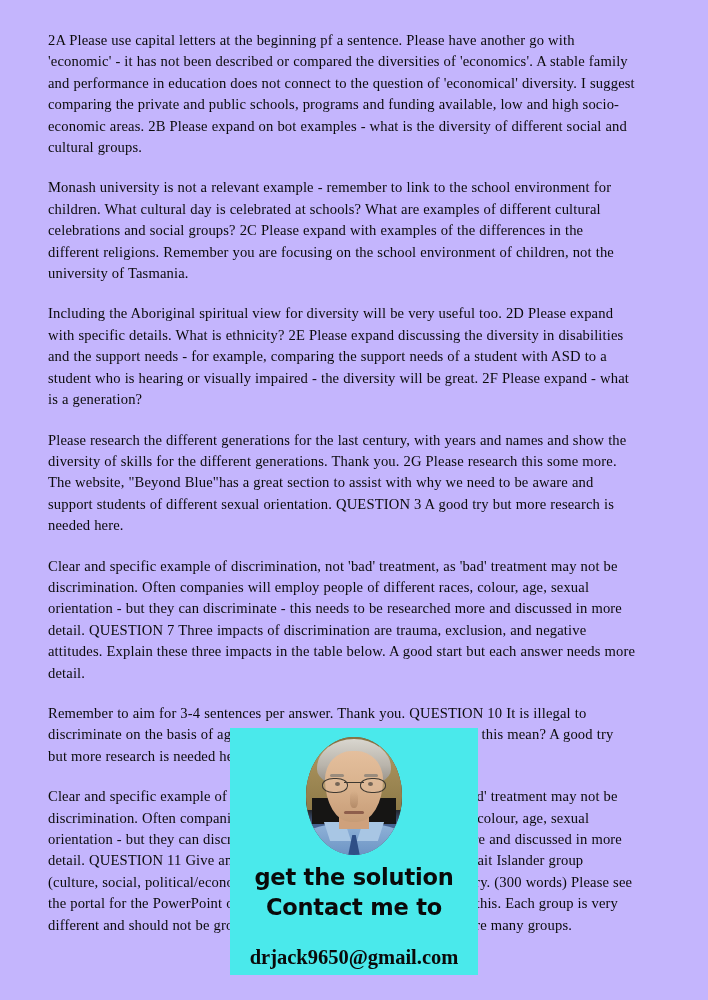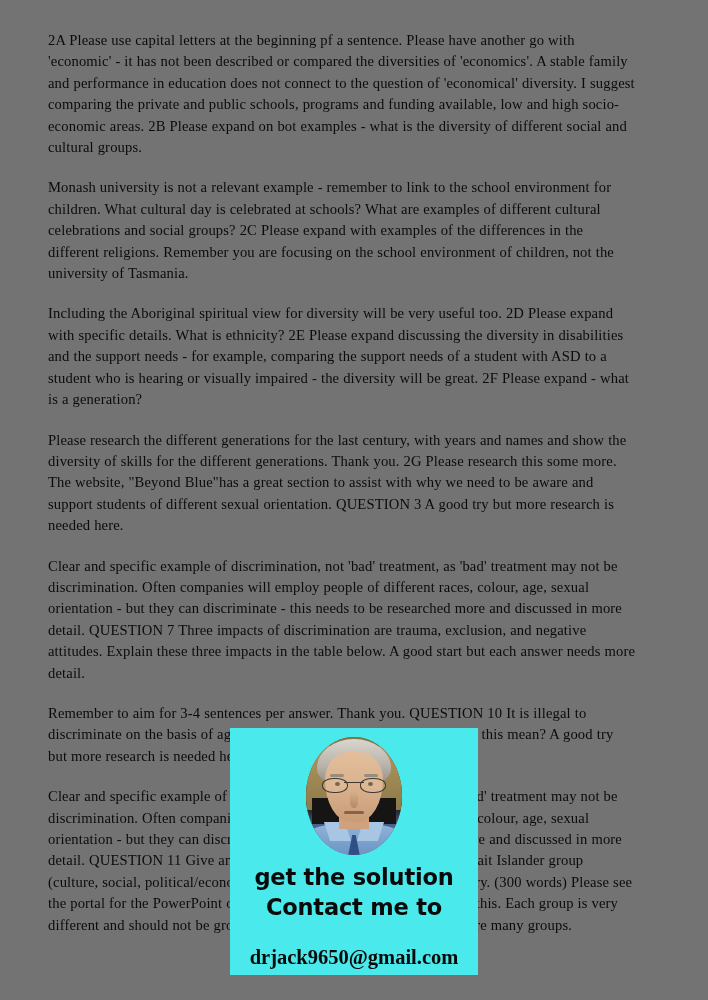--- a/index.html
+++ b/index.html
@@ -168,21 +168,21 @@
     font-family: "Liberation Serif", "DejaVu Serif", serif;
     font-weight: 700;
     font-size: 20.5px;
     line-height: 24px;
     color: #0a0a0a;
   }
 </style>
 </head>
 <body>
 
-<div id="page" style="background: #737373;">
+<div id="page" style="background: #c4b5fd;">
 
   <div id="doc-body">
     <p class="para" style="color: rgb(11, 11, 11);">2A Please use capital letters at the beginning pf a sentence. Please have another go with 'economic' - it has not been described or compared the diversities of 'economics'. A stable family and performance in education does not connect to the question of 'economical' diversity. I suggest comparing the private and public schools, programs and funding available, low and high socio-economic areas. 2B Please expand on bot examples - what is the diversity of different social and cultural groups.</p>
     <p class="para" style="color: rgb(11, 11, 11);">Monash university is not a relevant example - remember to link to the school environment for children. What cultural day is celebrated at schools? What are examples of different cultural celebrations and social groups? 2C Please expand with examples of the differences in the different religions. Remember you are focusing on the school environment of children, not the university of Tasmania.</p>
     <p class="para" style="color: rgb(11, 11, 11);">Including the Aboriginal spiritual view for diversity will be very useful too. 2D Please expand with specific details. What is ethnicity? 2E Please expand discussing the diversity in disabilities and the support needs - for example, comparing the support needs of a student with ASD to a student who is hearing or visually impaired - the diversity will be great. 2F Please expand - what is a generation?</p>
     <p class="para" style="color: rgb(11, 11, 11);">Please research the different generations for the last century, with years and names and show the diversity of skills for the different generations. Thank you. 2G Please research this some more. The website, "Beyond Blue"has a great section to assist with why we need to be aware and support students of different sexual orientation. QUESTION 3 A good try but more research is needed here.</p>
     <p class="para" style="color: rgb(11, 11, 11);">Clear and specific example of discrimination, not 'bad' treatment, as 'bad' treatment may not be discrimination. Often companies will employ people of different races, colour, age, sexual orientation - but they can discriminate - this needs to be researched more and discussed in more detail. QUESTION 7 Three impacts of discrimination are trauma, exclusion, and negative attitudes. Explain these three impacts in the table below. A good start but each answer needs more detail.</p>
     <p class="para" style="color: rgb(11, 11, 11);">Remember to aim for 3-4 sentences per answer. Thank you. QUESTION 10 It is illegal to discriminate on the basis of age, race and sexual orientation. What does this mean? A good try but more research is needed here.</p>
     <p class="para" style="color: rgb(11, 11, 11);">Clear and specific example of discrimination, not 'bad' treatment, as 'bad' treatment may not be discrimination. Often companies will employ people of different races, colour, age, sexual orientation - but they can discriminate - this needs to be researched more and discussed in more detail. QUESTION 11 Give an example of an Aboriginal and Torres Strait Islander group (culture, social, political/economic, laws and lore, spirituality and history. (300 words) Please see the portal for the PowerPoint on the different groups to assist you with this. Each group is very different and should not be grouped together. Just like in China, there are many groups.</p>
   </div>

